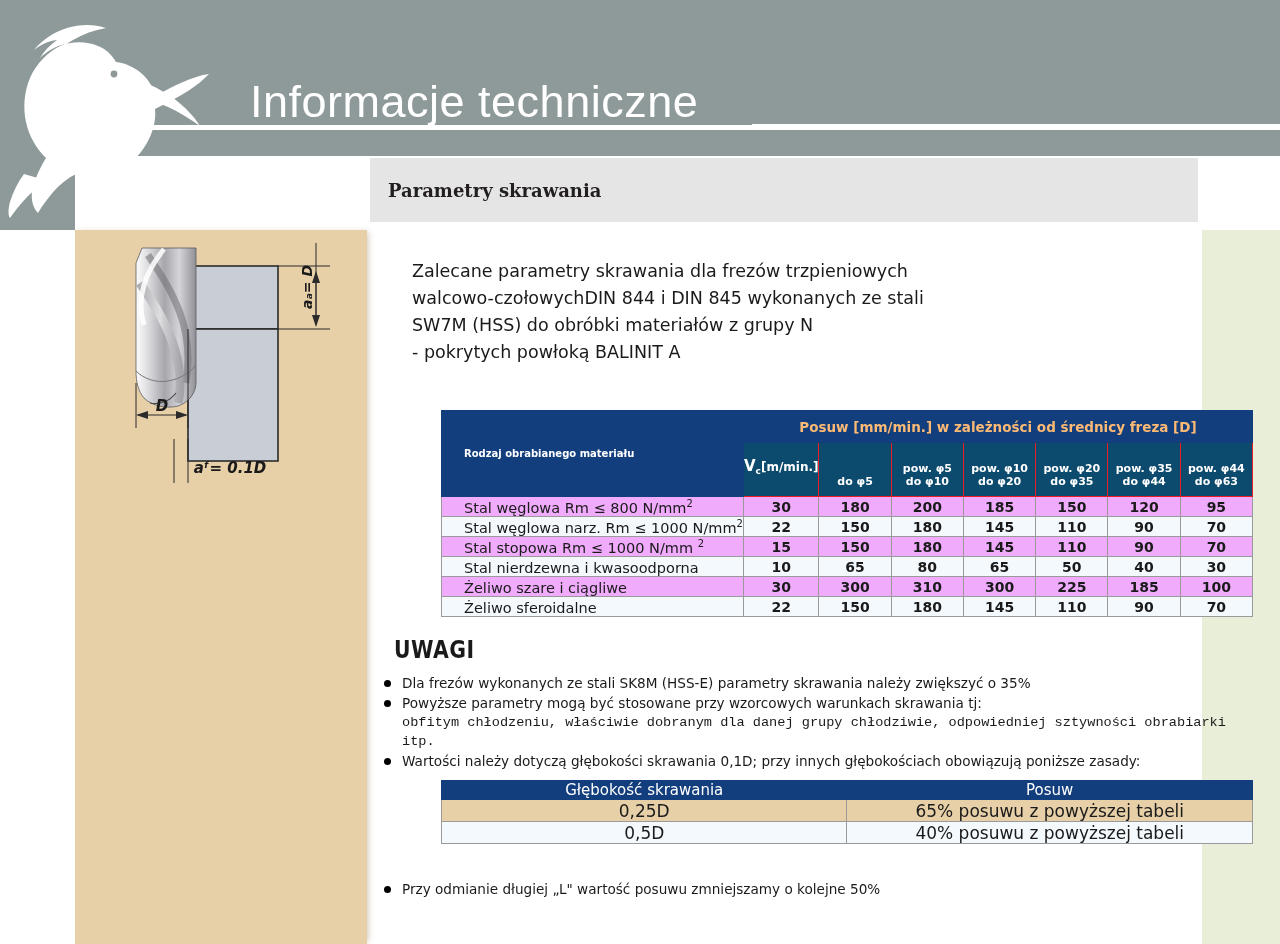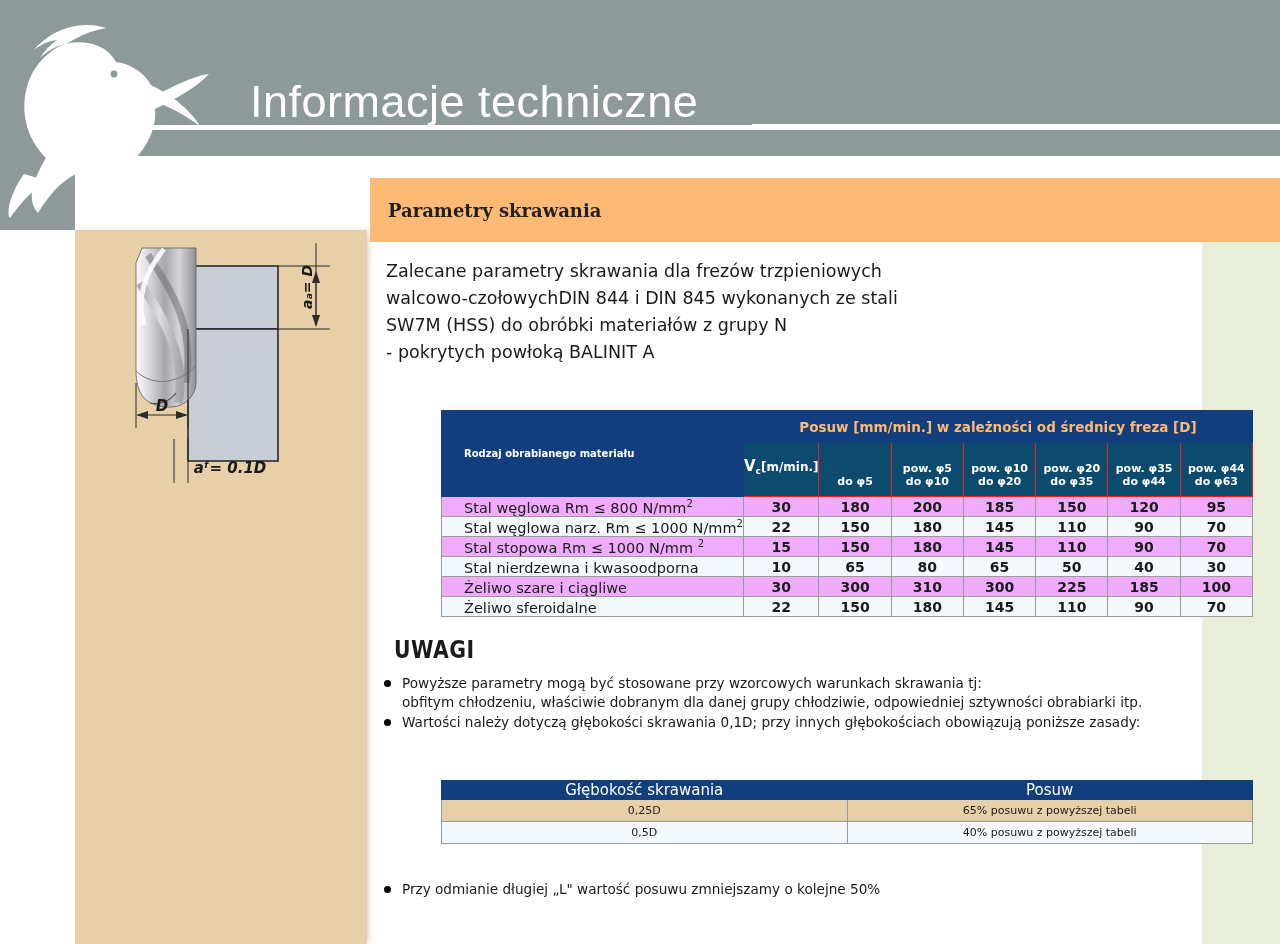--- a/index.html
+++ b/index.html
@@ -75,41 +75,41 @@
   .strip-dark-label {
     position: absolute; left: 0; top: 0; width: 295px; height: 64px;
     display: flex; align-items: center; justify-content: center;
     color: #f2b500; font-size: 19px; font-weight: 700;
     font-family: "DejaVu Sans", sans-serif;
     letter-spacing: -0.3px;
     transform: scaleX(.88); transform-origin: center;
     white-space: nowrap;
   }
   .strip-yellow {
-    position: absolute; left: 370px; top: 178px;
-    width: 910px; height: 64px;
-    background: #fdba74;
+    position: absolute; left: 370px; top: 158px;
+    width: 828px; height: 64px;
+    background: #e5e5e5;
   }
   .strip-yellow-label {
     position: absolute; left: 18px; top: 0; height: 64px;
     display: flex; align-items: center;
     color: #231f20; font-size: 18px; font-weight: 700;
     font-family: "DejaVu Serif", serif;
     white-space: nowrap;
   }
 
   
   .drawing {
     position: absolute; left: 130px; top: 243px;
     width: 240px; height: 250px;
   }
 
   
   .intro {
-    position: absolute; left: 386px; top: 258px;
+    position: absolute; left: 412px; top: 258px;
     width: 600px;
     font-size: 17.5px; line-height: 27px; color: #1a1a1a;
     font-family: "DejaVu Sans", sans-serif;
   }
   .intro div { white-space: nowrap; }
 
   
   .maintable {
     position: absolute; left: 441px; top: 410px;
     width: 812px;
@@ -169,21 +169,21 @@
     position: absolute; left: 378px; top: 674px;
     width: 880px;
     font-family: "DejaVu Sans", sans-serif;
     font-size: 13.6px; line-height: 19px; color: #1a1a1a;
   }
   .note { position: relative; padding-left: 24px; margin-bottom: 1px; }
   .note .bullet {
     position: absolute; left: 6px; top: 6px;
     width: 7px; height: 7px; border-radius: 50%; background: #000;
   }
-  .note .sub { display: block; padding-left: 0; }
+  .note .sub { display: block; padding-left: 0; font-family: Liberation Mono, monospace; }
   .note-last {
     position: absolute; left: 378px; top: 880px;
     width: 700px; padding-left: 24px;
     font-family: "DejaVu Sans", sans-serif;
     font-size: 13.6px; line-height: 19px; color: #1a1a1a;
   }
   .note-last .bullet {
     position: absolute; left: 6px; top: 6px;
     width: 7px; height: 7px; border-radius: 50%; background: #000;
   }
@@ -195,21 +195,21 @@
     border-collapse: collapse;
     font-family: "DejaVu Sans", sans-serif;
   }
   .depthtable td { border: 1px solid #9a9a9a; padding: 0; }
   .dt-head {
     background: #123e7d; color: #ffffff;
     font-size: 15px; text-align: center; height: 16px;
     border-color: #123e7d !important;
   }
   .dt-cell {
-    font-size: 11px; color: #1a1a1a; text-align: center; height: 22px;
+    font-size: 17px; color: #1a1a1a; text-align: center; height: 22px;
   }
   .dt-row-odd td  { background: #e7cfa7; }
   .dt-row-even td { background: #f4f9fd; margin-top: 8px; }
 </style>
 </head>
 <body>
 
 <div id="page">
 
   <div class="bg-green"></div>
@@ -420,20 +420,24 @@
         <td class="mt-row-num">70</td>
       </tr>
     </tbody>
   </table>
 
   <div class="uwagi-title">UWAGI</div>
 
   <div class="notes">
     <div class="note">
       <span class="bullet"></span>
+      <span>Dla frezów wykonanych ze stali SK8M (HSS-E) parametry skrawania należy zwiększyć o 35%</span>
+    </div>
+    <div class="note">
+      <span class="bullet"></span>
       <span>Powyższe parametry mogą być stosowane przy wzorcowych warunkach skrawania tj:</span>
       <span class="sub">obfitym chłodzeniu, właściwie dobranym dla danej grupy chłodziwie, odpowiedniej sztywności obrabiarki itp.</span>
     </div>
     <div class="note">
       <span class="bullet"></span>
       <span>Wartości należy dotyczą głębokości skrawania 0,1D; przy innych głębokościach obowiązują poniższe zasady:</span>
     </div>
   </div>
 
   <table class="depthtable">

